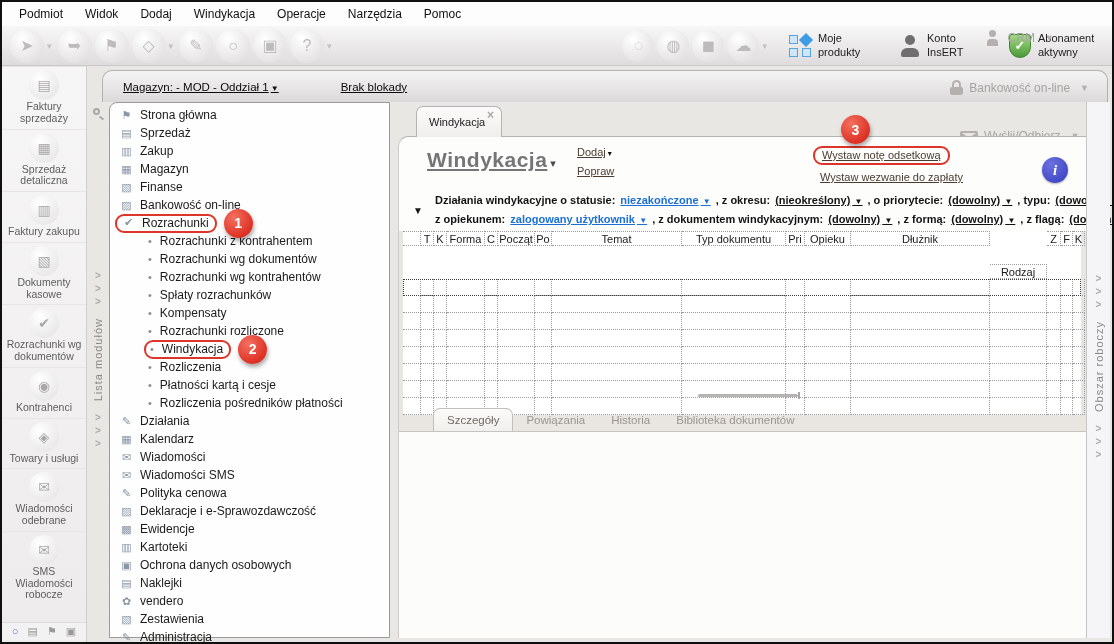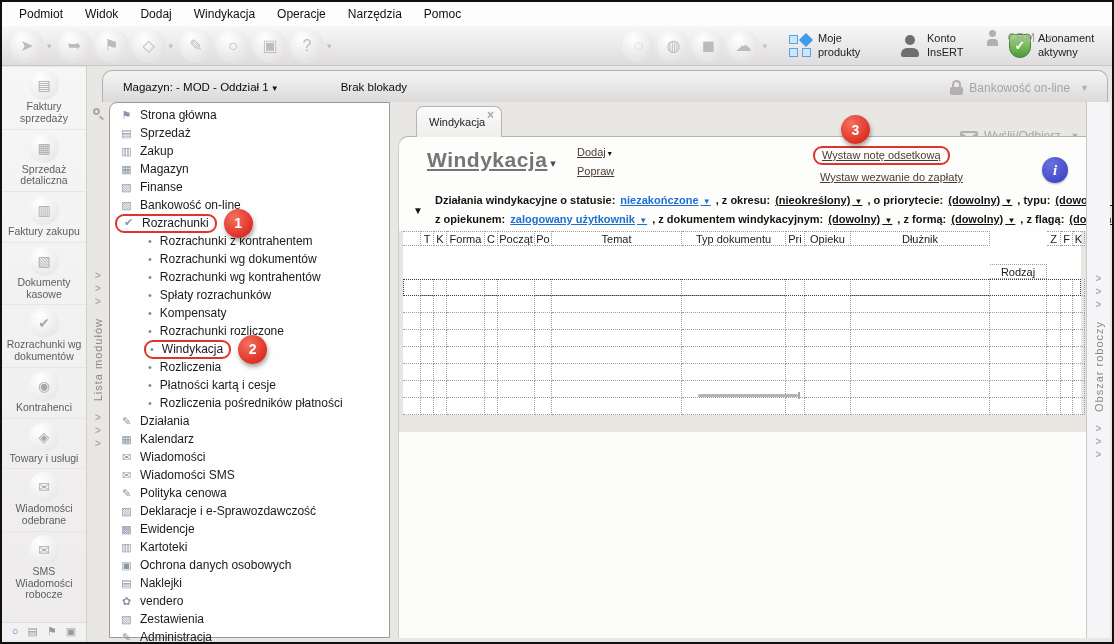--- a/index.html
+++ b/index.html
@@ -26,21 +26,21 @@
   .ic-products i:nth-child(2){ bottom:0; left:0; }
   .ic-products i:nth-child(3){ bottom:0; right:0; }
   .ic-products b { position:absolute; top:0; right:0; width:10px; height:10px; background:#3f9be6; transform:rotate(45deg); }
   .ic-user { position:relative; width:20px; height:22px; display:inline-block; }
   .ic-user i { position:absolute; top:0; left:5px; width:10px; height:10px; border-radius:50%; background:#6f6f6f; }
   .ic-user b { position:absolute; bottom:0; left:1px; width:18px; height:9px; border-radius:6px 6px 2px 2px; background:#6f6f6f; }
   .ic-shield { width:22px; height:24px; background:linear-gradient(#a4da84,#4c9a3a); border:1px solid #3f8230; border-radius:3px 3px 11px 11px; color:#fff; font-weight:bold; display:inline-flex; align-items:center; justify-content:center; font-size:13px; }
 
   
   #topbar2 { position:absolute; left:100px; right:4px; top:68px; height:32px; background:linear-gradient(#f5f4f4,#dbd9da); border:1px solid #b2b0b1; border-bottom:none; border-radius:10px 10px 0 0; display:flex; align-items:center; }
-  .blink { color:#0b0b0b; font-size:11.5px; cursor:default; }
+  .blink { color:#0b0b0b; text-decoration:underline; font-size:11.5px; cursor:default; }
   .dd-black { font-size:8px; color:#111; margin-left:2px; }
   #magazyn-link { margin-left:20px; }
   #blokada-link { margin-left:62px; }
   #topbar2-right { margin-left:auto; display:flex; align-items:center; gap:34px; padding-right:18px; color:#a7a4a2;flex-direction:column; }
   .gctl { display:flex; align-items:center; gap:6px; font-size:12px; }
   .dd-lite { font-size:9px; color:#b3b0ae; margin-left:4px; }
   .ic-person-list { position:relative; width:16px; height:16px; display:inline-block; }
   .ic-person-list i { position:absolute; top:0; left:3px; width:7px; height:7px; border-radius:50%; background:#b3b0ae; }
   .ic-person-list b { position:absolute; bottom:0; left:1px; width:11px; height:7px; border-radius:4px 4px 0 0; background:#b3b0ae; }
   .ic-lock { position:relative; width:13px; height:15px; display:inline-block; }
@@ -671,20 +671,26 @@
           <div class="gcell" style="width: 139px;"></div>
           <div class="gcell" style="width: 57px;"></div>
           <div class="gcell" style="width: 14px;"></div>
           <div class="gcell" style="width: 12px;"></div>
           <div class="gcell" style="width: 12px;"></div>
         </div>
       </div>
 
     <div id="scroll-hint"></div>
 
+    <div id="btabs">
+        <span class="btab active">Szczegóły</span>
+        <span class="btab">Powiązania</span>
+        <span class="btab">Historia</span>
+        <span class="btab">Biblioteka dokumentów</span>
+      </div>
   </div>
 
   <div id="rstrip">
     <span class="chev" style="margin-top:170px;">&gt;</span>
     <span class="chev">&gt;</span>
     <span class="chev">&gt;</span>
     <span class="vlabel" style="margin:10px 0;">Obszar roboczy</span>
     <span class="chev">&gt;</span>
     <span class="chev">&gt;</span>
     <span class="chev">&gt;</span>

